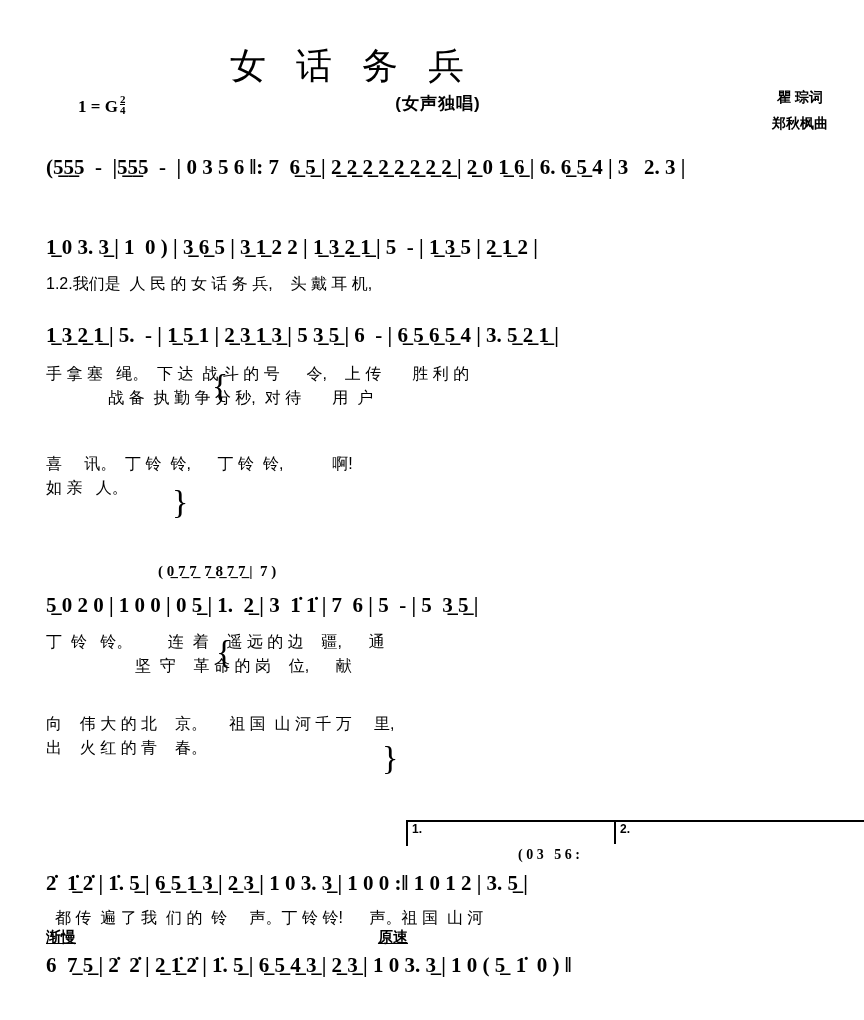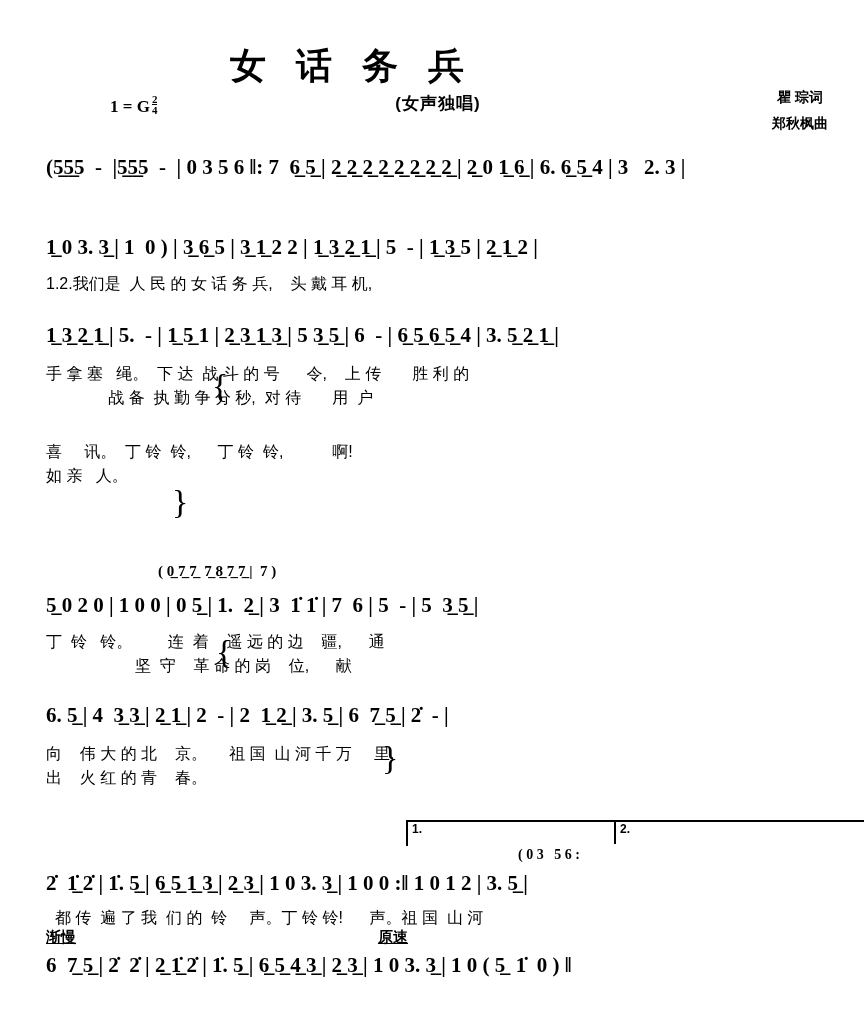--- a/index.html
+++ b/index.html
@@ -11,37 +11,37 @@
     position:relative;
     overflow:hidden;
   }
   .sheet{position:absolute;inset:0;}
 
   
   .title{
     position:absolute;top:42px;left:0;width:704px;
     text-align:center;
     font-family:"Liberation Sans", sans-serif;
-    font-weight:bold;
+    font-weight:normal;
     font-size:36px;
     letter-spacing:10px;
   }
   .subtitle{
     position:absolute;top:92px;left:0;width:864px;
     text-align:center;
     font-family:"Liberation Sans", sans-serif;
     font-weight:bold;
     font-size:17px;
     letter-spacing:1px;
     padding-left:6px;
   }
   .key{
     position:absolute;top:94px;left:78px;
     font-family:"Liberation Serif", serif;
-    font-size:17px;font-weight:bold;margin-left:32px;
+    font-size:17px;font-weight:bold;
   }
   .key .frac{
     display:inline-block;vertical-align:-2px;
     font-size:11px;line-height:0.95;text-align:center;
     margin-left:2px;
   }
   .key .frac i{display:block;font-style:normal;}
   .key .frac .den{border-top:1.5px solid #000;}
   .credits{
     position:absolute;top:84px;right:36px;
@@ -102,34 +102,33 @@
 
   <div class="row" style="top:320px;">
     <div class="notes">1̲ 3̲ 2̲ 1̲ | 5.  - | 1̲ 5̲ 1 | 2̲ 3̲ 1̲ 3̲ | 5 3̲ 5̲ | 6  - | 6̲ 5̲ 6̲ 5̲ 4 | 3. 5̲ 2̲ 1̲ |</div>
     <span class="brace" style="position:absolute;left:166px;top:66px;">{</span>
     <div class="lyr" style="margin-top:12px;">手 拿 塞   绳。  下 达  战 斗 的 号      令,    上 传       胜 利 的</div>
     <div class="lyr">              战 备  执 勤 争 分 秒,  对 待       用  户</div>
   </div>
 
   <div class="row" style="top:440px;">
     <span class="brace" style="position:absolute;left:126px;top:62px;">}</span>
-    <div class="lyr" style="">喜     讯。  丁 铃  铃,      丁 铃  铃,           啊!</div>
+    <div class="lyr" style="margin-top:12px;">喜     讯。  丁 铃  铃,      丁 铃  铃,           啊!</div>
     <div class="lyr">如 亲   人。</div>
   </div>
 
   <div class="row" style="top:556px;">
     <div class="notes tiny" style="margin-left:112px;font-size:15px;">( 0̲ 7̲ 7̲  7̲ 8̲ 7̲ 7̲ |  7 )</div>
     <div class="notes" style="margin-top:4px;">5̲ 0 2 0 | 1 0 0 | 0 5̲ | 1.  2̲ | 3  1̇ 1̇ | 7  6 | 5  - | 5  3̲ 5̲ |</div>
     <span class="brace" style="position:absolute;left:170px;top:96px;">{</span>
     <div class="lyr" style="margin-top:10px;">丁  铃   铃。        连  着    遥 远 的 边    疆,      通</div>
     <div class="lyr">                    坚  守    革 命 的 岗    位,      献</div>
   </div>
 
   <div class="row" style="top:700px;">
-    <div class="notes">6. 5̲ | 4  3̲ 3̲ | 2̲ 1̲ | 2  - | 2  1̲ 2̲ | 3. 5̲ | 6  7̲ 5̲ | 2̇  - |</div>
     <span class="brace" style="position:absolute;left:336px;top:58px;">}</span>
     <div class="lyr" style="margin-top:12px;">向    伟 大 的 北    京。     祖 国  山 河 千 万     里,</div>
     <div class="lyr">出    火 红 的 青    春。</div>
   </div>
 
   <div class="row" style="top:824px;">
     <div style="position:absolute;left:360px;top:-4px;width:460px;height:24px;border-top:2px solid #000;border-left:2px solid #000;"></div>
     <div style="position:absolute;left:568px;top:-4px;width:252px;height:24px;border-left:2px solid #000;"></div>
     <span class="mark" style="position:absolute;left:366px;top:-2px;">1.</span>
     <span class="mark" style="position:absolute;left:574px;top:-2px;">2.</span>

